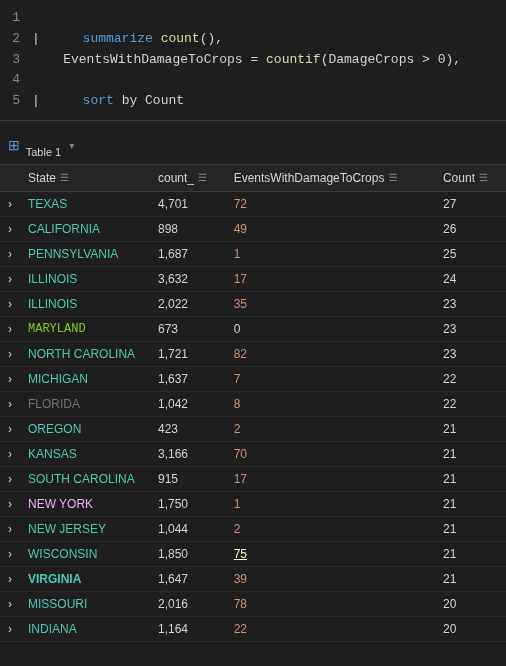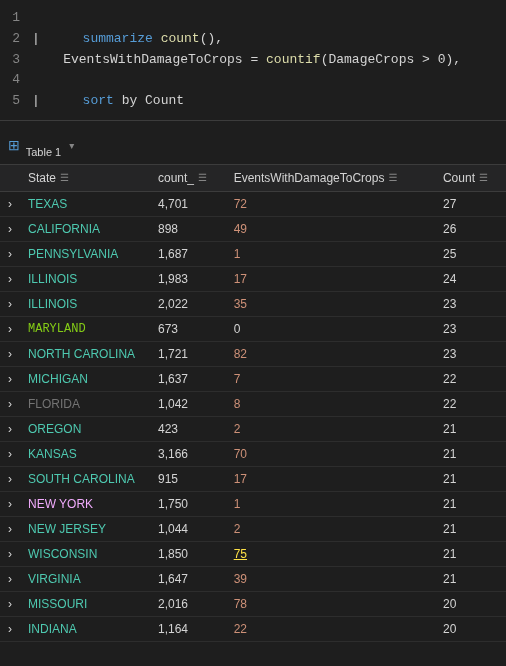--- a/index.html
+++ b/index.html
@@ -199,21 +199,21 @@
         <tr>
           <td class="row-expand">›</td>
           <td style="color: rgb(78, 201, 176);">PENNSYLVANIA</td>
           <td class="num">1,687</td>
           <td class="num" style="color: rgb(206, 145, 120);">1</td>
           <td class="num">25</td>
         </tr>
         <tr>
           <td class="row-expand">›</td>
           <td style="color: rgb(78, 201, 176);">ILLINOIS</td>
-          <td class="num">1,983</td>
+          <td class="num">3,632</td>
           <td class="num" style="color: rgb(206, 145, 120);">17</td>
           <td class="num">24</td>
         </tr>
         <tr>
           <td class="row-expand">›</td>
           <td style="color: rgb(78, 201, 176);">ILLINOIS</td>
           <td class="num">2,022</td>
           <td class="num" style="color: rgb(206, 145, 120);">35</td>
           <td class="num">23</td>
         </tr>
@@ -277,26 +277,26 @@
           <td class="row-expand">›</td>
           <td style="color: rgb(78, 201, 176);">NEW JERSEY</td>
           <td class="num">1,044</td>
           <td class="num" style="color: rgb(206, 145, 120);">2</td>
           <td class="num">21</td>
         </tr>
         <tr>
           <td class="row-expand">›</td>
           <td style="color: rgb(78, 201, 176);">WISCONSIN</td>
           <td class="num">1,850</td>
-          <td class="num" style="color: #fde047; text-decoration: underline;">75</td>
-          <td class="num">21</td>
-        </tr>
-        <tr>
-          <td class="row-expand">›</td>
-          <td style="color: rgb(78, 201, 176);">VIRGINIA</td>
+          <td class="num" style="color: #fef9c3; text-decoration: underline;">75</td>
+          <td class="num">21</td>
+        </tr>
+        <tr>
+          <td class="row-expand">›</td>
+          <td style="color: rgb(78, 201, 176); font-weight: bold;">VIRGINIA</td>
           <td class="num">1,647</td>
           <td class="num" style="color: rgb(206, 145, 120);">39</td>
           <td class="num">21</td>
         </tr>
         <tr>
           <td class="row-expand">›</td>
           <td style="color: rgb(78, 201, 176);">MISSOURI</td>
           <td class="num">2,016</td>
           <td class="num" style="color: rgb(206, 145, 120);">78</td>
           <td class="num">20</td>

